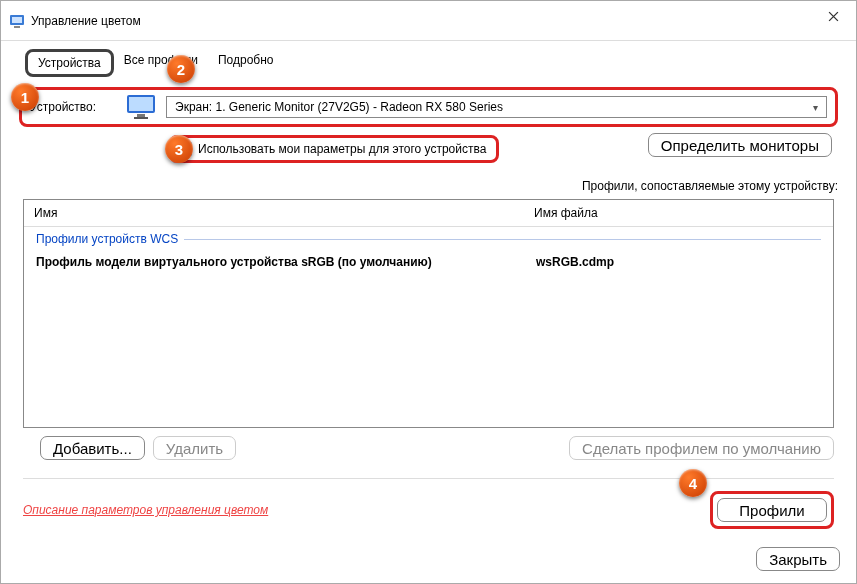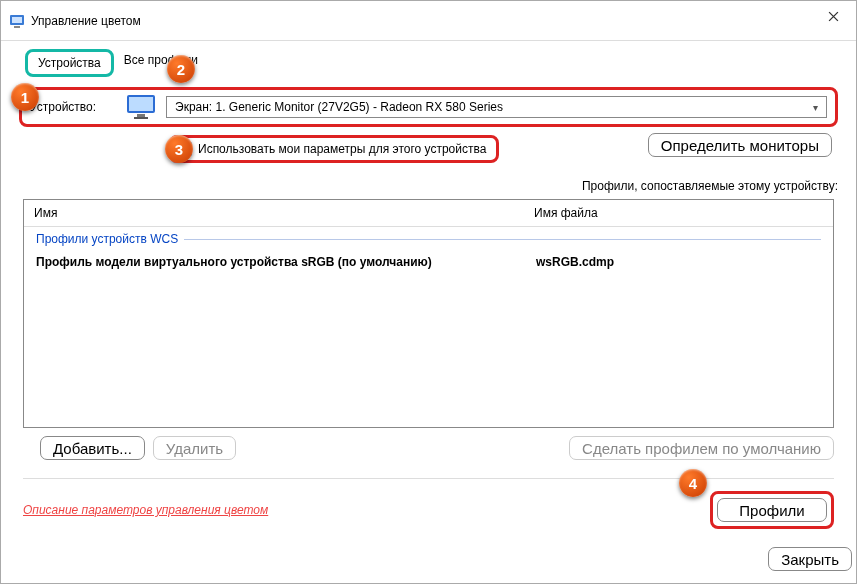--- a/index.html
+++ b/index.html
@@ -50,21 +50,21 @@
     margin-bottom: 6px;
     margin-left: 6px;
   }
   .tab {
     padding: 4px 10px;
     font-size: 12px;
     color: #000;
     cursor: default;
   }
   .tab.active-hi {
-    border: 3px solid #14b8a6;
+    border: 3px solid #404040;
     border-radius: 8px;
     position: relative;
     z-index: 2;
   }
   .device-row {
     border: 3px solid #d22;
     border-radius: 8px;
     padding: 4px 8px;
     display: flex;
     align-items: center;
@@ -167,21 +167,21 @@
   .link { color: #ef4444; text-decoration: underline; cursor: pointer; font-style: italic; }
   .profiles-btn-hi {
     border: 3px solid #d22;
     border-radius: 8px;
     padding: 4px;
     display: inline-flex;
   }
   .profiles-btn-hi .btn { min-width: 110px; }
   .close-row {
     display: flex; justify-content: flex-end;
-    padding: 10px 4px 12px 0;
+    padding: 10px 16px 12px 0;
     margin-left: 48px;
   }
   .badge {
     position: absolute;
     width: 28px; height: 28px;
     border-radius: 50%;
     background: radial-gradient(circle at 35% 30%, #ff7a2a, #c83a00);
     box-shadow: 0 2px 4px rgba(0,0,0,0.5), inset 0 1px 2px rgba(255,255,255,0.5);
     color: #fff; font-weight: bold; font-size: 15px;
     display: flex; align-items: center; justify-content: center;
@@ -209,20 +209,21 @@
           <path d="M1 1 L9 9 M9 1 L1 9" stroke="#333" stroke-width="1.2"></path>
         </svg>
     </div>
   </div>
 
   <div class="body">
 
     <div class="tabs">
       <div class="tab active-hi">Устройства</div>
       <div class="tab">Все профили</div>
+      <div class="tab">Подробно</div>
     </div>
 
     <div class="device-row">
       <span class="device-label">Устройство:</span>
       <span class="monitor-icon">
         <svg viewBox="0 0 30 26">
             <rect x="1" y="1" width="28" height="18" rx="2" fill="#2b6cd4"></rect>
             <rect x="3" y="3" width="24" height="14" fill="#bcdcff"></rect>
             <rect x="11" y="20" width="8" height="3" fill="#777"></rect>
             <rect x="8" y="23" width="14" height="2" fill="#555"></rect>

